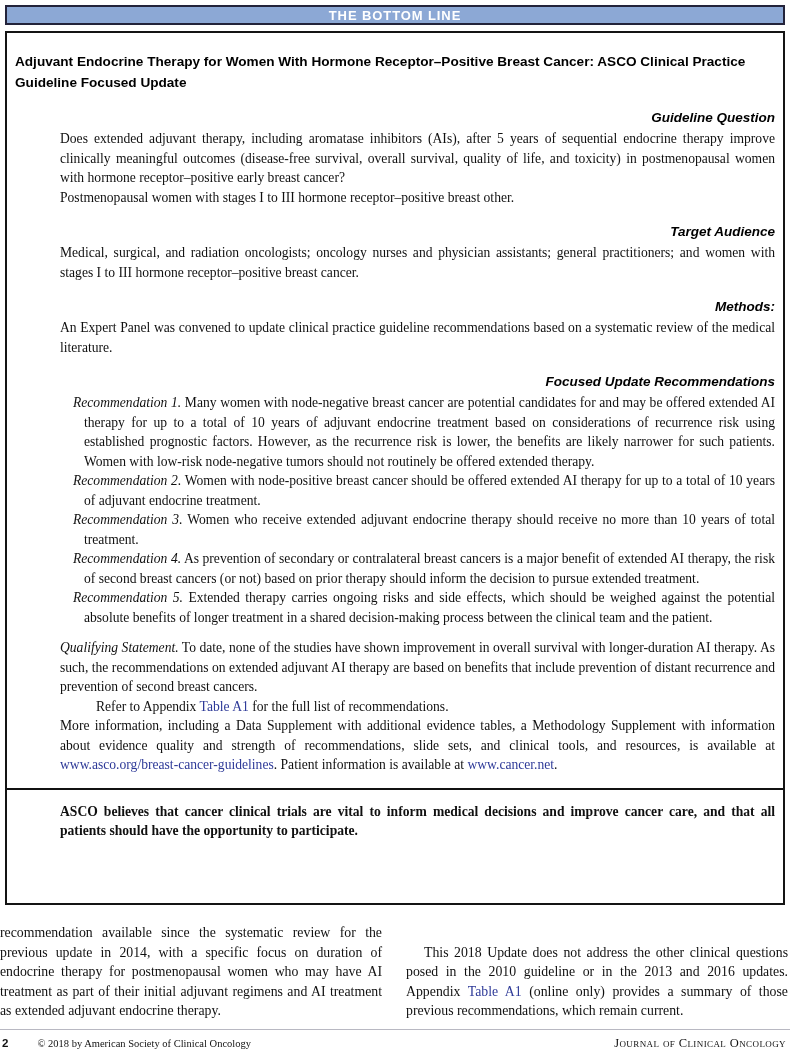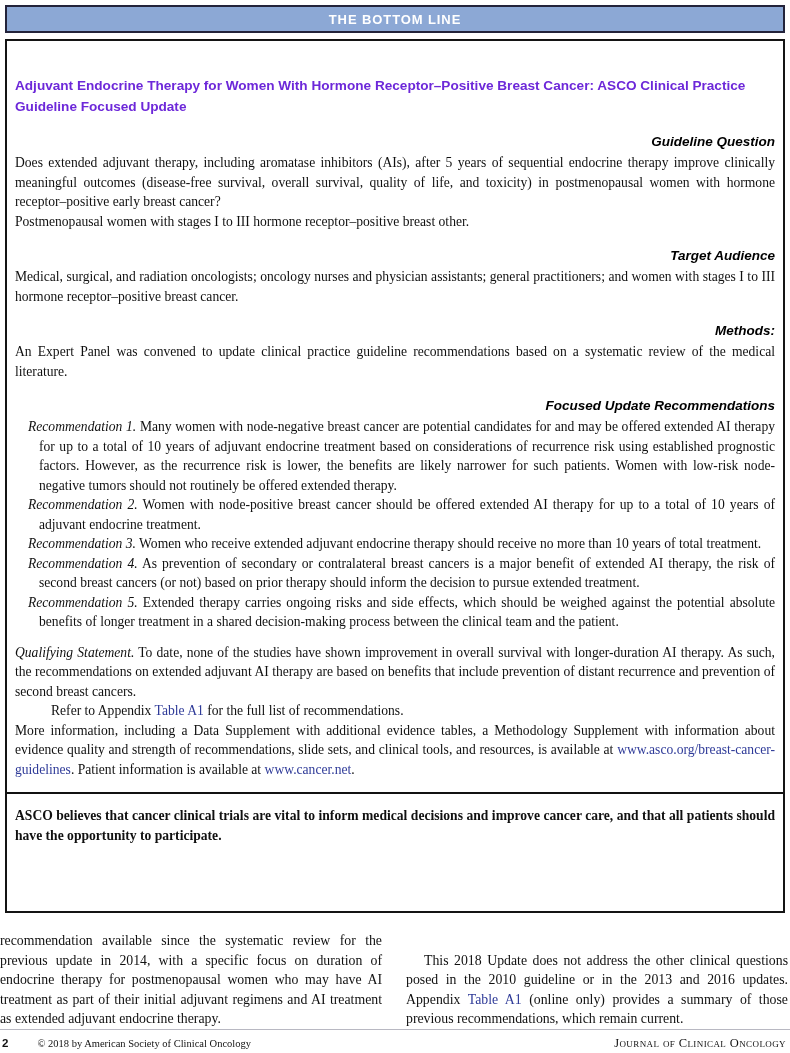--- a/index.html
+++ b/index.html
@@ -6,21 +6,21 @@
   html, body { width: 790px; height: 1053px; }
   body {
     position: relative;
     background: #ffffff;
     color: #101010;
     font-family: "Liberation Serif", serif;
     overflow: hidden;
   }
   .banner {
     margin: 5px 5px 6px 5px;
-    height: 28px;
+    height: 20px;
     background: #8CA8D5;
     border: 2px solid #23233a;
     display: flex;
     align-items: center;
     justify-content: center;
     text-align: center;
   }
   .banner-text {
     font-family: "Liberation Sans", sans-serif;
     font-weight: bold;
@@ -34,37 +34,38 @@
     height: 874px;
     padding: 10px 8px 0 8px;
     overflow: hidden;
     background: #ffffff;
   }
   .doc-title {
     font-family: "Liberation Sans", sans-serif;
     font-weight: bold;
     font-size: 13.6px;
     line-height: 21px;
-    margin-top: 24px;
-    color: #6d28d9;
+    margin-top: 8px;
+    color: #000000;
   }
   .sec-head {
     font-family: "Liberation Sans", sans-serif;
     font-weight: bold;
     font-style: italic;
     font-size: 13.5px;
     line-height: 17px;
     margin: 16px 0 3px 0;
     color: #000000;
     text-align: right;
   }
   .body-p {
     font-size: 13.6px;
     line-height: 19.5px;
     text-align: justify;
+    margin-left: 45px;
   }
   .rec { padding-left: 24px; text-indent: -11px; }
   .rec-lead, .qual-lead { font-style: italic; }
   .qual { margin-top: 11px; }
   .refer { text-indent: 36px; text-align: left; }
   .link { color: #2e3a98; cursor: pointer; text-decoration: none; }
   .separator {
     border: 0;
     border-top: 2px solid #111111;
     margin: 13px -8px 0 -8px;

